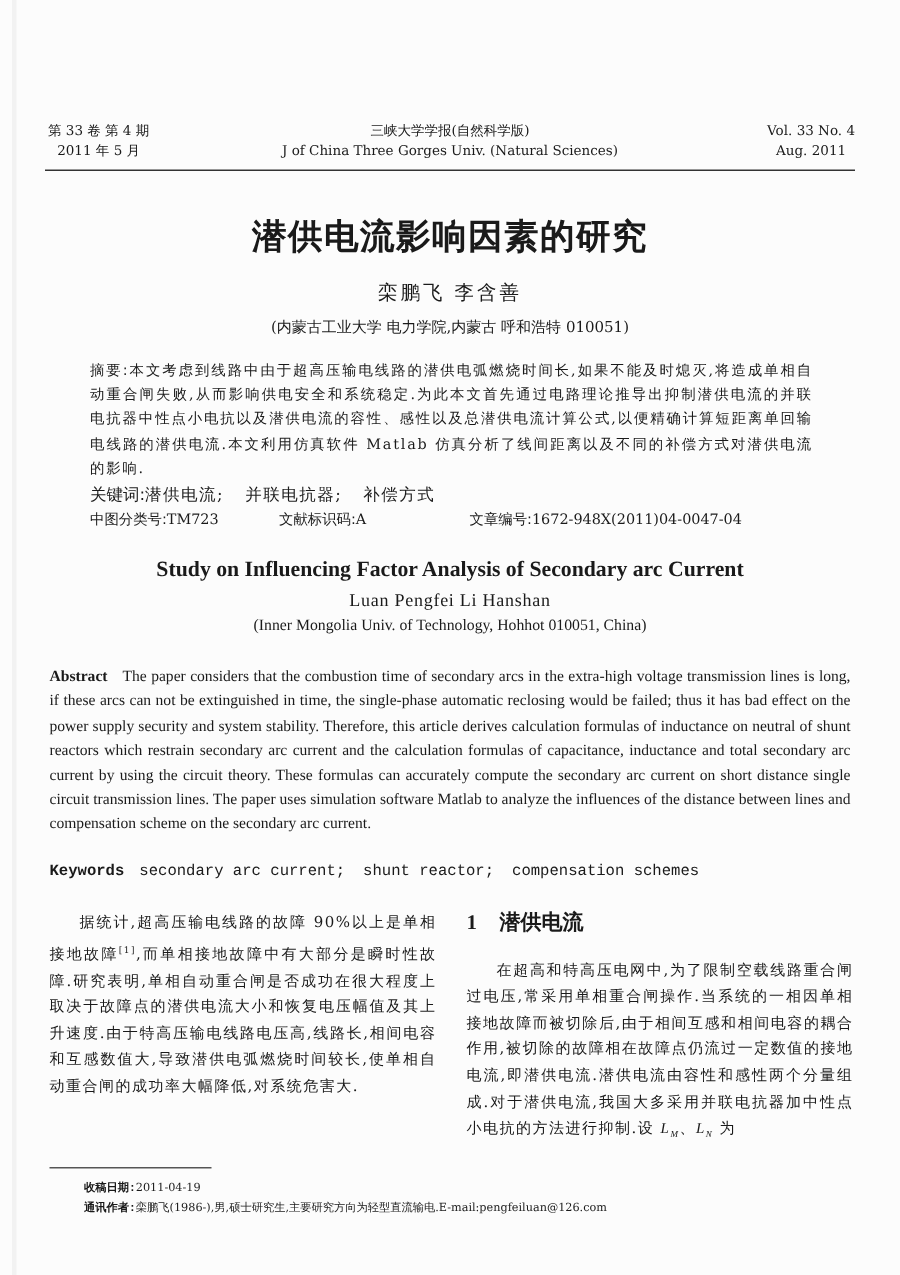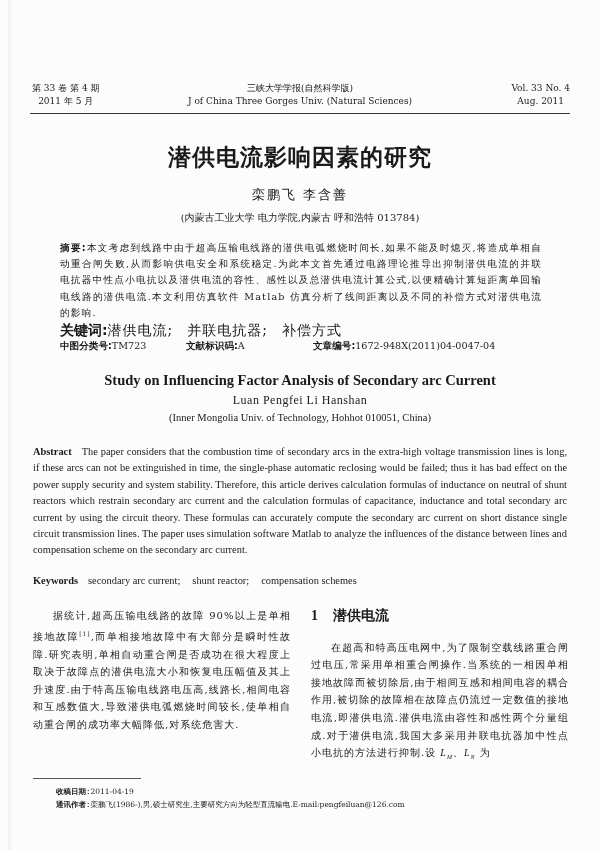--- a/index.html
+++ b/index.html
@@ -9,34 +9,34 @@
   .hdr { position:absolute; top:82px; left:30px; right:30px; height:28px; font-size:9px; line-height:13px; }
   .hdr .l { position:absolute; left:2px; top:0; text-align:center; }
   .hdr .c { position:absolute; left:0; right:0; top:0; text-align:center; }
   .hdr .r { position:absolute; right:0; top:0; text-align:center; }
   .rule { position:absolute; left:30px; right:30px; top:113px; height:0; border-top:1.6px solid #333; }
   .title-cn { position:absolute; top:142px; left:0; right:0; text-align:center; font-size:23px; font-weight:bold;
               font-family:"DejaVu Sans","Liberation Sans",sans-serif; letter-spacing:1px; }
   .authors-cn { position:absolute; top:186px; left:0; right:0; text-align:center; font-size:13px; letter-spacing:2px; }
   .affil-cn { position:absolute; top:211px; left:0; right:0; text-align:center; font-size:10px; }
   .abs-cn { position:absolute; top:240px; left:60px; width:482px; font-size:9.6px; line-height:16.2px; letter-spacing:1.2px; text-align:justify; }
-  .abs-cn .lbl, .kw-cn .lbl, .cls .lbl { font-weight:bold; font-family:"DejaVu Sans","Liberation Sans",sans-serif; }
-  .kw-cn { position:absolute; top:322px; left:60px; font-size:14px; }
+  .abs-cn .lbl, .kw-cn .lbl, .cls .lbl { font-weight:normal; font-family:"DejaVu Sans","Liberation Sans",sans-serif; }
+  .kw-cn { position:absolute; top:322px; left:60px; font-size:11px; }
   .kw-cn span.k { margin-right:14px; letter-spacing:1px; }
   .cls { position:absolute; top:340px; left:60px; font-size:9.6px; width:480px; }
   .cls .g { display:inline-block; }
   .cls .g1 { width:126px; } .cls .g2 { width:127px; }
   .title-en { position:absolute; top:372px; left:0; right:0; text-align:center; font-size:14.5px; font-weight:bold;
               font-family:"Liberation Serif","DejaVu Serif",serif; }
   .authors-en { position:absolute; top:393px; left:0; right:0; text-align:center; font-size:12px; font-family:"Liberation Serif",serif; letter-spacing:0.5px; }
   .affil-en { position:absolute; top:412px; left:0; right:0; text-align:center; font-size:10.5px; font-family:"Liberation Serif",serif; }
   .abs-en { position:absolute; top:444px; left:33px; width:534px; font-size:10.4px; line-height:16.4px; text-align:justify;
             font-family:"Liberation Serif",serif; }
   .abs-en .lbl, .kw-en .lbl { font-weight:bold; margin-right:10px; }
-  .kw-en { position:absolute; top:575px; left:33px; font-size:10.4px; font-family:Liberation Serif, serif; }
+  .kw-en { position:absolute; top:575px; left:33px; font-size:10.4px; font-family:Liberation Mono, monospace; }
   .kw-en span.k { margin-right:12px; }
   .col { position:absolute; top:607px; font-size:10px; line-height:17.6px; text-align:justify; letter-spacing:1px; }
   .col-left { left:33px; width:258px; }
   .col-right { left:311px; width:258px; }
   .indent { text-indent:2em; margin:0; }
   .sup { font-size:6px; vertical-align:super; }
   .sec-h { font-size:14px; font-weight:bold; font-family:"DejaVu Sans","Liberation Sans",sans-serif; margin:0 0 14px 0; letter-spacing:0; }
   .sec-h .num { display:inline-block; width:22px; font-family:"Liberation Serif",serif; }
   .fnrule { position:absolute; top:778px; left:33px; width:108px; border-top:1px solid #555; }
   .fn { position:absolute; left:56px; font-size:7.5px; line-height:11px; }
@@ -60,21 +60,21 @@
   </div>
   <div class="r">
     <div>Vol. 33 No. 4</div>
     <div>Aug. 2011</div>
   </div>
 </div>
 <div class="rule"></div>
 
 <div class="title-cn">潜供电流影响因素的研究</div>
 <div class="authors-cn">栾鹏飞    李含善</div>
-<div class="affil-cn">(内蒙古工业大学 电力学院,内蒙古 呼和浩特    013784)</div>
+<div class="affil-cn">(内蒙古工业大学 电力学院,内蒙古 呼和浩特    010051)</div>
 
 <div class="abs-cn">
   <span class="lbl">摘要:</span><span>本文考虑到线路中由于超高压输电线路的潜供电弧燃烧时间长,如果不能及时熄灭,将造成单相自动重合闸失败,从而影响供电安全和系统稳定.为此本文首先通过电路理论推导出抑制潜供电流的并联电抗器中性点小电抗以及潜供电流的容性、感性以及总潜供电流计算公式,以便精确计算短距离单回输电线路的潜供电流.本文利用仿真软件 Matlab 仿真分析了线间距离以及不同的补偿方式对潜供电流的影响.</span>
 </div>
 
 <div class="kw-cn">
   <span class="lbl">关键词:</span><span class="k">潜供电流;</span><span class="k">并联电抗器;</span><span class="k">补偿方式</span>
 </div>
 
 <div class="cls">

